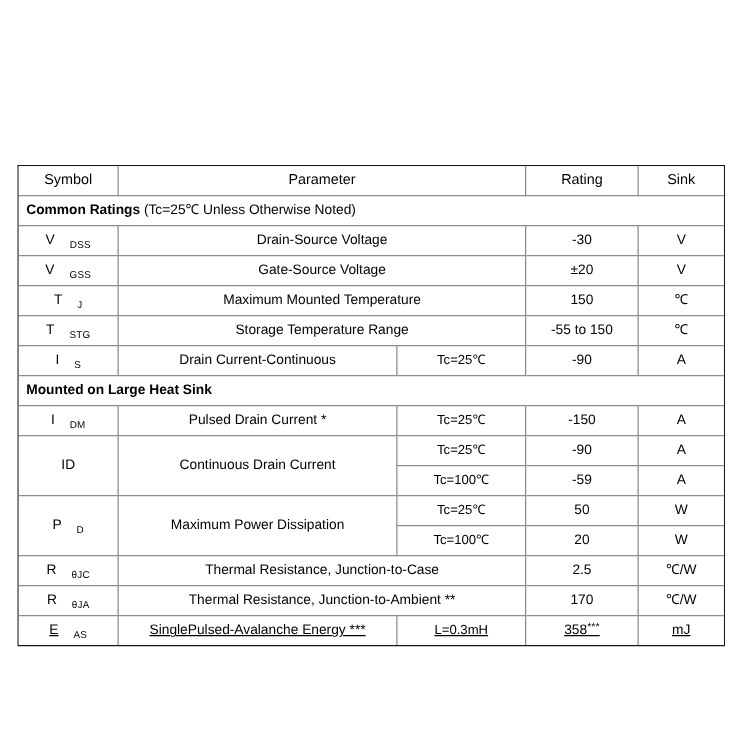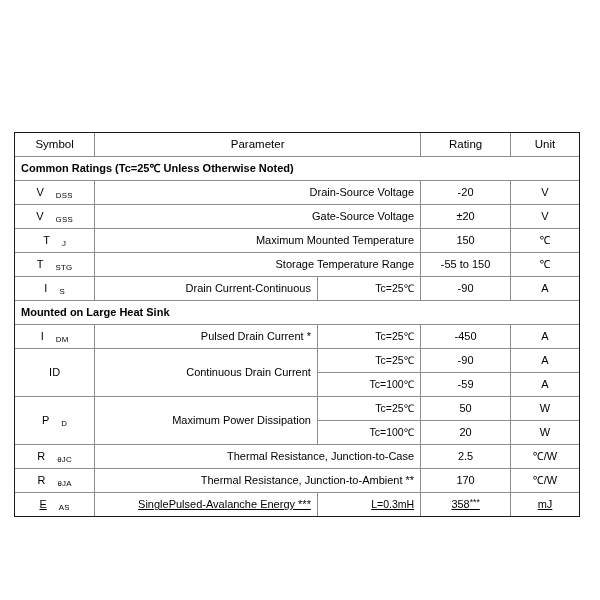--- a/index.html
+++ b/index.html
@@ -74,45 +74,45 @@
     text-align: center;
     font-weight: bold;
     font-size: 11.5px;
     height: 24px;
   }
   .c-sym {
     text-align: center;
     font-size: 11px;
   }
   .c-par {
-    text-align: right;
+    text-align: center;
     font-size: 11px;
   }
   .c-cond {
-    text-align: right;
+    text-align: center;
     font-size: 10.5px;
   }
   .c-rat {
     text-align: center;
     font-size: 11px;
   }
   .c-unit {
     text-align: center;
     font-size: 11px;
   }
   .section td {
     text-align: left;
     font-size: 11px;
     height: 23px;
   }
   .section .sec-label {
     font-weight: bold;
   }
   .section .sec-note {
-    font-weight: bold;
+    font-weight: normal;
   }
   sub {
     font-size: 0.72em;
     vertical-align: baseline;
     position: relative;
     top: 0.28em;
     letter-spacing: 0.2px;
     padding-left: 12px;
   }
   sup {
@@ -136,31 +136,31 @@
         <col class="col-cond">
         <col class="col-rat">
         <col class="col-unit">
       </colgroup>
       <tbody>
 
         <tr class="hdr">
           <td>Symbol</td>
           <td colspan="2">Parameter</td>
           <td>Rating</td>
-          <td>Unit</td>
+          <td>Sink</td>
         </tr>
 
         <tr class="section">
           <td colspan="5"><span class="sec-label">Common Ratings</span><span class="sec-note"> (Tc=25℃ Unless Otherwise Noted)</span></td>
         </tr>
 
         <tr>
           <td class="c-sym"><span class="sym-txt"><span>V</span><sub>DSS</sub></span></td>
           <td class="c-par" colspan="2">Drain-Source Voltage</td>
-          <td class="c-rat">-20</td>
+          <td class="c-rat">-30</td>
           <td class="c-unit">V</td>
         </tr>
 
         <tr>
           <td class="c-sym"><span class="sym-txt"><span>V</span><sub>GSS</sub></span></td>
           <td class="c-par" colspan="2">Gate-Source Voltage</td>
           <td class="c-rat">±20</td>
           <td class="c-unit">V</td>
         </tr>
 
@@ -187,21 +187,21 @@
         </tr>
 
         <tr class="section">
           <td colspan="5"><span class="sec-label">Mounted on Large Heat Sink</span></td>
         </tr>
 
         <tr>
           <td class="c-sym"><span class="sym-txt"><span>I</span><sub>DM</sub></span></td>
           <td class="c-par">Pulsed Drain Current *</td>
           <td class="c-cond">Tc=25℃</td>
-          <td class="c-rat">-450</td>
+          <td class="c-rat">-150</td>
           <td class="c-unit">A</td>
         </tr>
 
         <tr>
           <td class="c-sym" rowspan="2"><span class="sym-txt">ID</span></td>
           <td class="c-par" rowspan="2">Continuous Drain Current</td>
           <td class="c-cond">Tc=25℃</td>
           <td class="c-rat">-90</td>
           <td class="c-unit">A</td>
         </tr>

